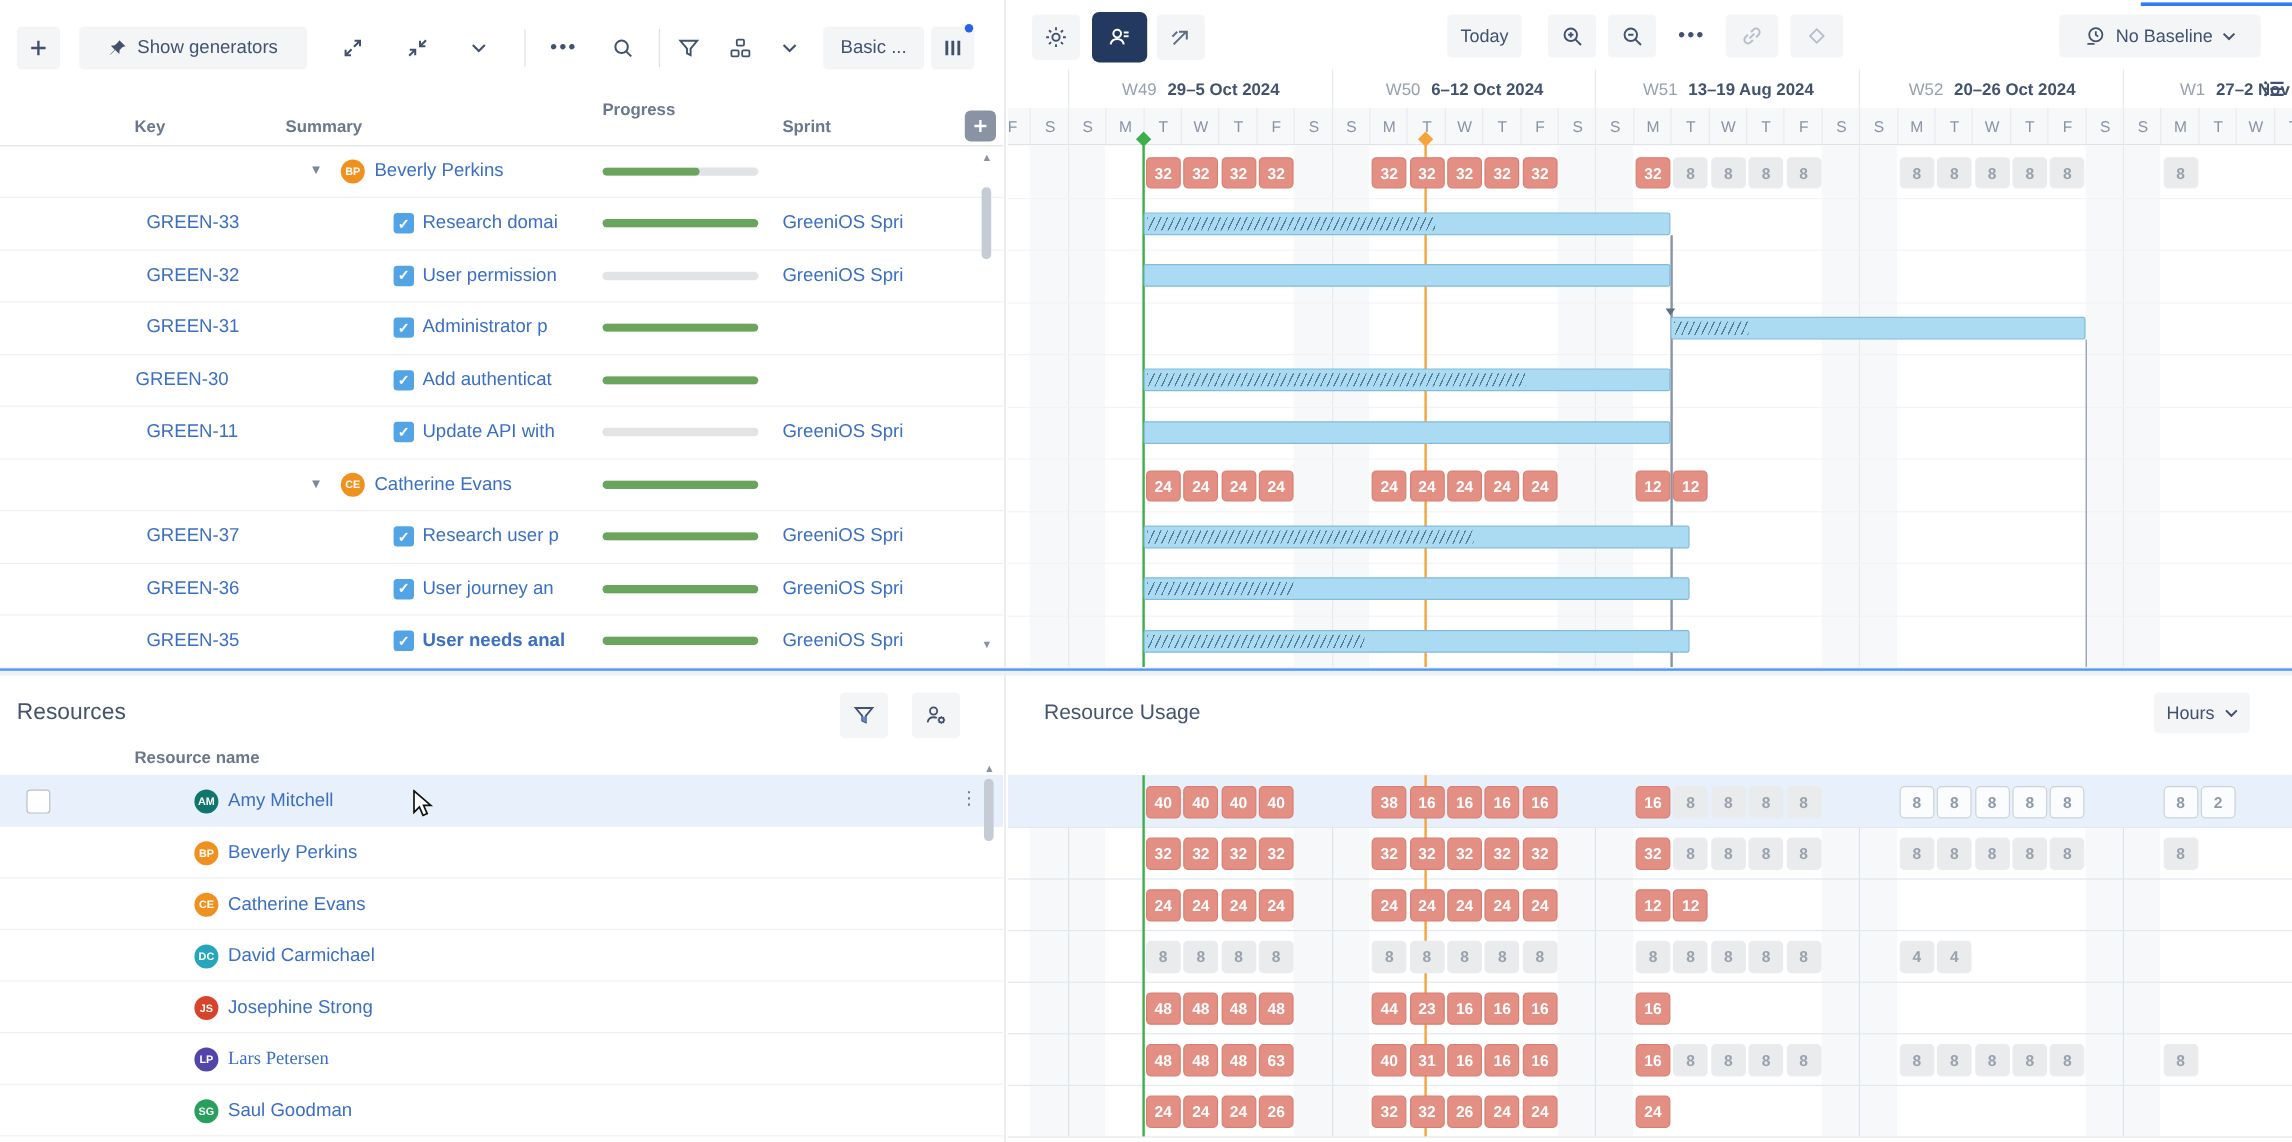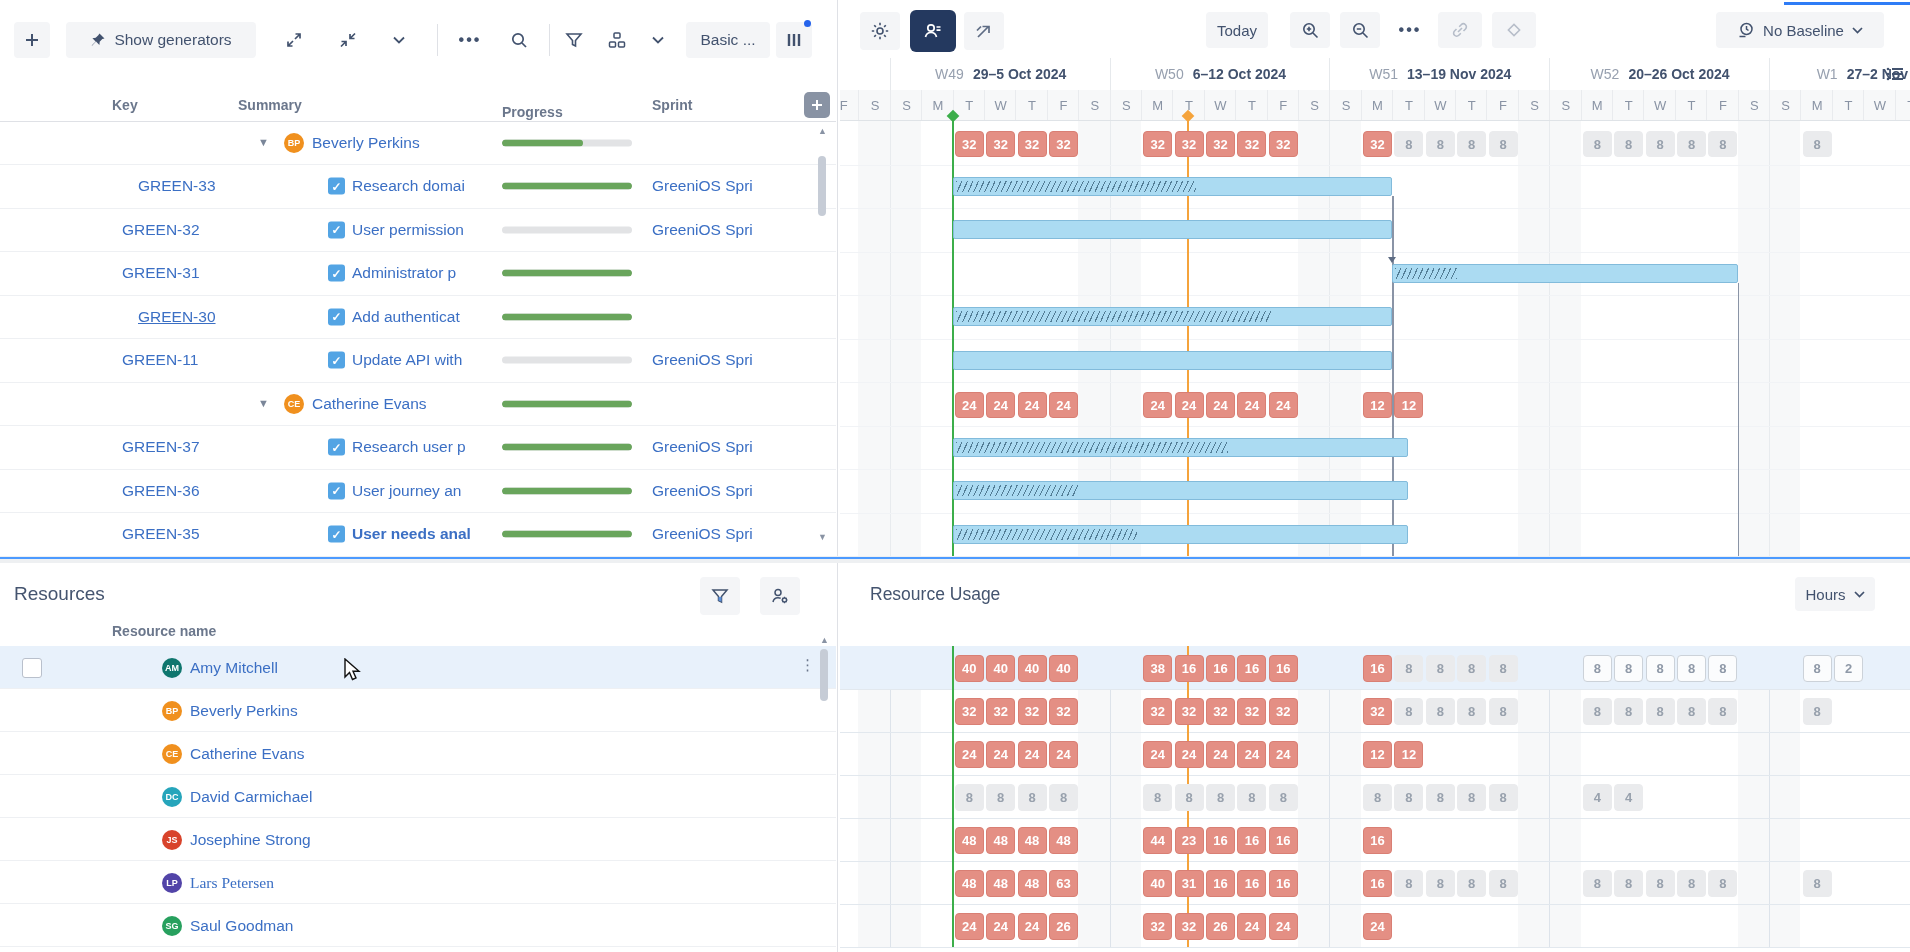--- a/index.html
+++ b/index.html
@@ -127,21 +127,21 @@
       <span class="ic">
           <svg width="16" height="16" viewBox="0 0 16 16">
             <path d="M3 2v12M8 2v12M13 2v12" stroke="#42526e" stroke-width="2.4"></path>
           </svg>
         </span>
     </div>
     <div class="bluedot" style="left:804px;top:20px;"></div>
 
     <span class="colhead" style="left:112px;top:105px;">Key</span>
     <span class="colhead" style="left:238px;top:105px;">Summary</span>
-    <span class="colhead" style="left:502px;top:112px;">Progress</span>
+    <span class="colhead" style="left:502px;top:91px;">Progress</span>
     <span class="colhead" style="left:652px;top:105px;">Sprint</span>
     <div class="btn" style="left:804px;top:92px;width:26px;height:26px;background:#8993a4;border-radius:5px;">
       <span class="ic">
           <svg width="12" height="12" viewBox="0 0 12 12">
             <path d="M6 1v10M1 6h10" stroke="#fff" stroke-width="2"></path>
           </svg>
         </span>
     </div>
     <div class="hline" style="left:0;top:121px;width:836px;background:#dfe1e6;"></div>
 
@@ -150,21 +150,21 @@
           <div class="hline" style="left: 0px; top: 43px; width: 836px;"></div>
           <div class="grouparrow" style="left: 258px; top: 21.75px;">▼</div>
           <div class="avatar" style="left: 284px; top: 21.75px; background: rgb(240, 144, 30);">BP</div>
           <div class="rowtxt link" style="left: 312px; top: 21.75px;">Beverly Perkins</div>
           <div class="pbar" style="left: 502px; top: 21.75px;">
             <div style="width: 62%;"></div>
           </div>
         </div>
         <div class="abs" style="left: 0px; top: 164.5px; width: 836px; height: 43.5px;">
           <div class="hline" style="left: 0px; top: 43px; width: 836px;"></div>
-          <div class="rowtxt link" style="left: 122px; top: 21.75px; margin-left: 16px;">GREEN-33</div>
+          <div class="rowtxt link" style="left: 122px; top: 21.75px;">GREEN-33</div>
           <div class="chk" style="left: 328px; top: 21.75px;">✓</div>
           <div class="rowtxt link" style="left: 352px; top: 21.75px; width: 146px; overflow: hidden;">Research domai</div>
           <div class="rowtxt link" style="left: 652px; top: 21.75px; width: 180px; overflow: hidden;">GreeniOS Spri</div>
           <div class="pbar" style="left: 502px; top: 21.75px;">
             <div style="width: 100%;"></div>
           </div>
         </div>
         <div class="abs" style="left: 0px; top: 208px; width: 836px; height: 55px;">
           <div class="hline" style="left: 0px; top: 43px; width: 836px;"></div>
           <div class="rowtxt link" style="left: 122px; top: 21.75px;">GREEN-32</div>
@@ -179,21 +179,21 @@
           <div class="hline" style="left: 0px; top: 43px; width: 836px;"></div>
           <div class="rowtxt link" style="left: 122px; top: 21.75px;">GREEN-31</div>
           <div class="chk" style="left: 328px; top: 21.75px;">✓</div>
           <div class="rowtxt link" style="left: 352px; top: 21.75px; width: 146px; overflow: hidden;">Administrator p</div>
           <div class="pbar" style="left: 502px; top: 21.75px;">
             <div style="width: 100%;"></div>
           </div>
         </div>
         <div class="abs" style="left: 0px; top: 295px; width: 836px; height: 43.5px;">
           <div class="hline" style="left: 0px; top: 43px; width: 836px;"></div>
-          <div class="rowtxt link" style="left: 138px; top: 21.75px; text-decoration: underline;">GREEN-30</div>
+          <div class="rowtxt link" style="left: 113px; top: 21.75px;">GREEN-30</div>
           <div class="chk" style="left: 328px; top: 21.75px;">✓</div>
           <div class="rowtxt link" style="left: 352px; top: 21.75px; width: 146px; overflow: hidden;">Add authenticat</div>
           <div class="pbar" style="left: 502px; top: 21.75px;">
             <div style="width: 100%;"></div>
           </div>
         </div>
         <div class="abs" style="left: 0px; top: 338.5px; width: 836px; height: 43.5px;">
           <div class="hline" style="left: 0px; top: 43px; width: 836px;"></div>
           <div class="rowtxt link" style="left: 122px; top: 21.75px;">GREEN-11</div>
           <div class="chk" style="left: 328px; top: 21.75px;">✓</div>
@@ -340,21 +340,21 @@
         <div class="week" style="left: 49.8px; width: 219.8px;">
           <span class="wk">W49</span>
           <span class="rng">29–5 Oct 2024</span>
         </div>
         <div class="week" style="left: 269.6px; width: 219.8px;">
           <span class="wk">W50</span>
           <span class="rng">6–12 Oct 2024</span>
         </div>
         <div class="week" style="left: 489.4px; width: 219.8px;">
           <span class="wk">W51</span>
-          <span class="rng">13–19 Nov 2024</span>
+          <span class="rng">13–19 Aug 2024</span>
         </div>
         <div class="week" style="left: 709.2px; width: 219.8px;">
           <span class="wk">W52</span>
           <span class="rng">20–26 Oct 2024</span>
         </div>
         <div class="week" style="left: 929px; width: 219.8px;">
           <span class="wk">W1</span>
           <span class="rng">27–2 Nov 2024</span>
         </div>
         <div class="day" style="left: -13px; width: 31.4px;">F</div>

